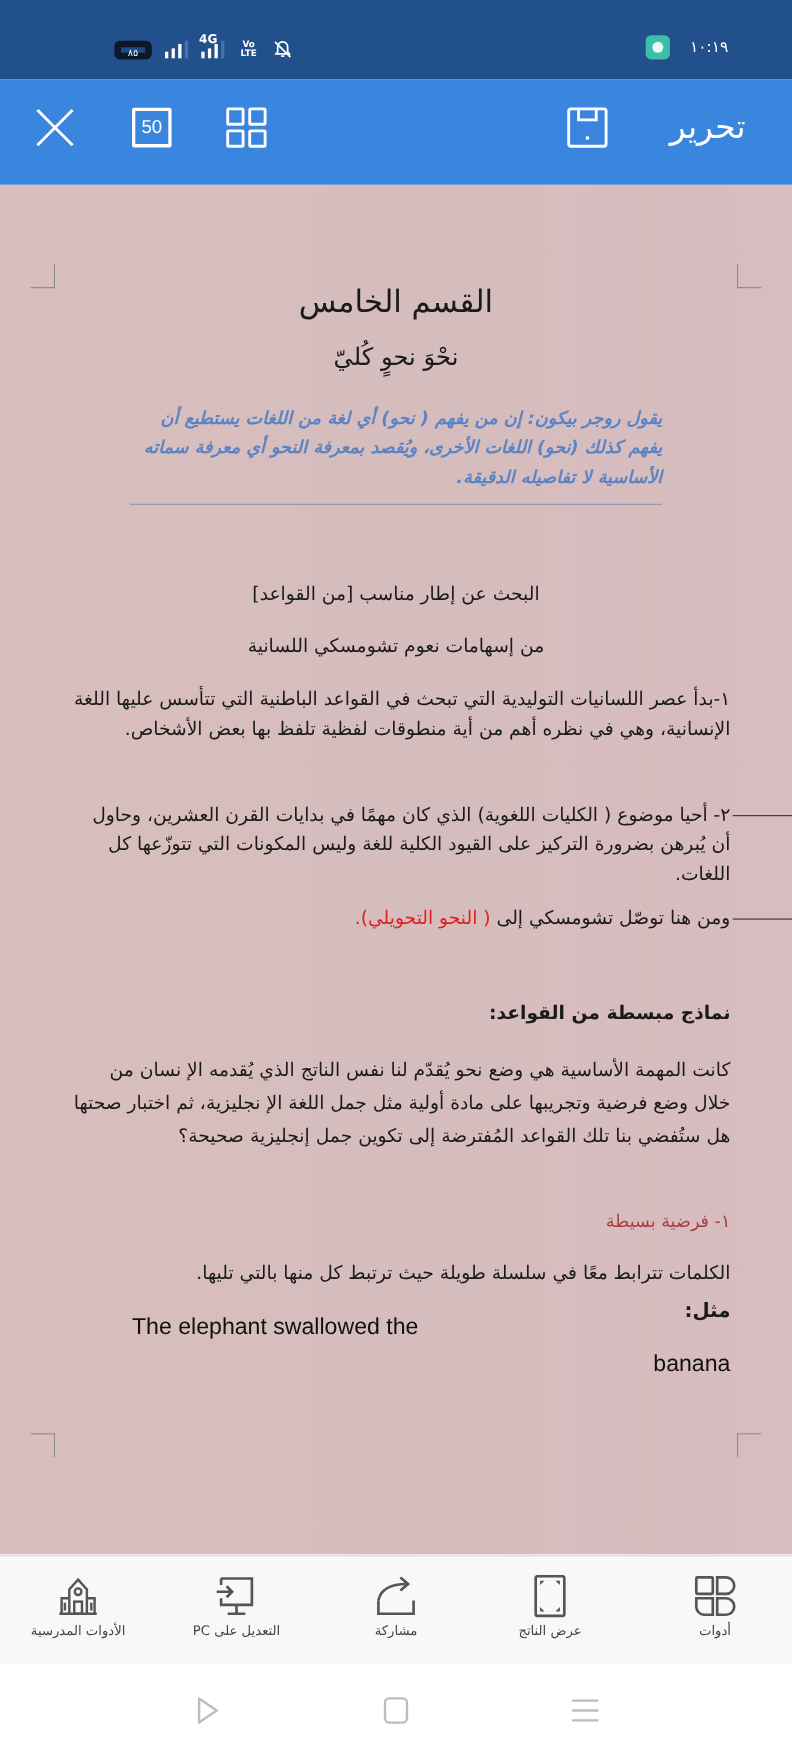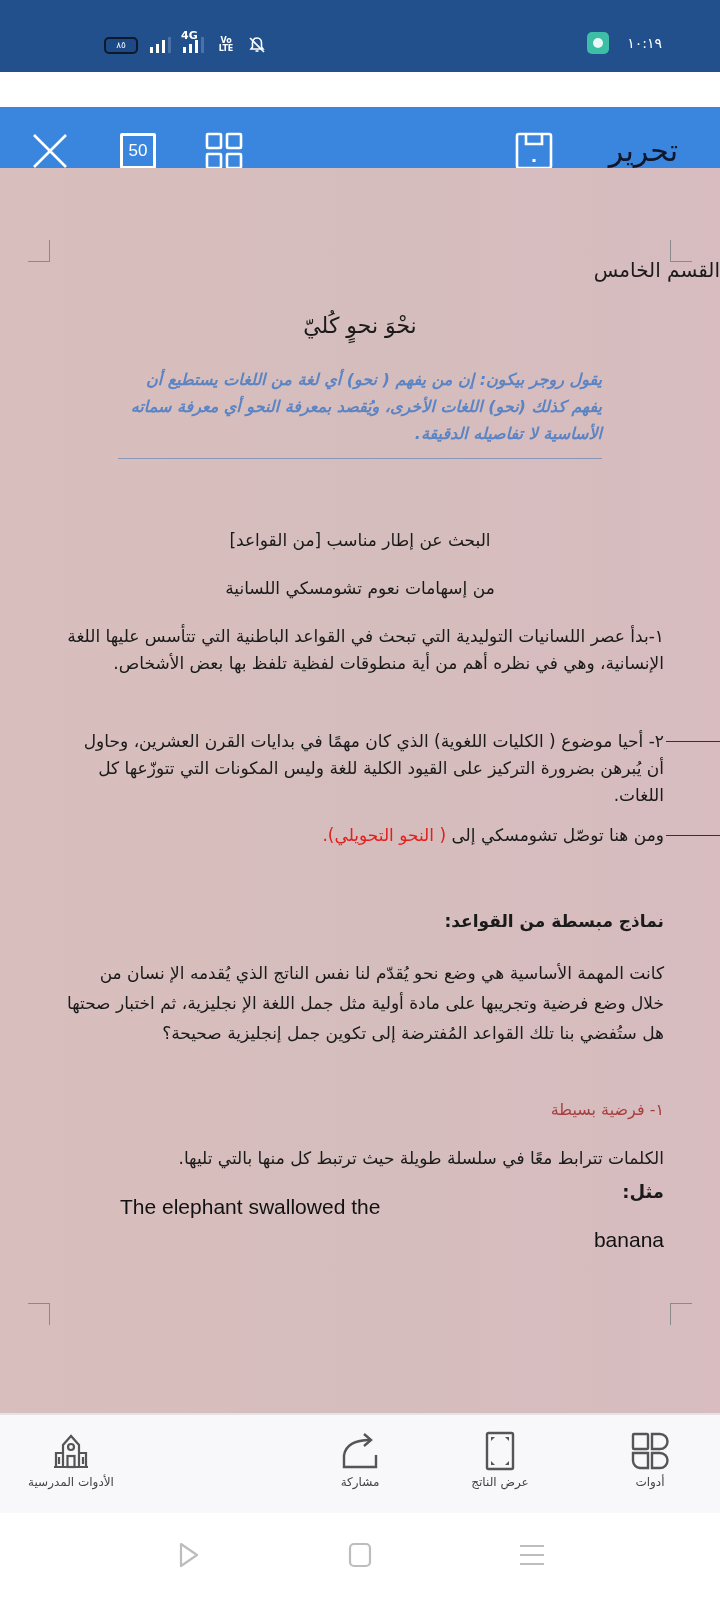--- a/index.html
+++ b/index.html
@@ -2,48 +2,48 @@
 <html><head>
 <meta charset="utf-8">
 <style>
   * { box-sizing: border-box; margin: 0; padding: 0; }
   html, body { width: 720px; height: 1600px; overflow: hidden; background: #fff; }
   body { position: relative; font-family: "DejaVu Sans", sans-serif; }
 
   
   .status-bar { position: absolute; left: 0; top: 0; width: 720px; height: 72px; background: #22508c; color: #fff; }
   .status-left { position: absolute; left: 104px; top: 34px; display: flex; align-items: center; gap: 12px; height: 22px; }
-  .battery { width: 34px; height: 17px; border: 2px solid #0f172a; border-radius: 5px; font-size: 9px; line-height: 13px; text-align: center; color: #fff; background: #1c4a86; }
+  .battery { width: 34px; height: 17px; border: 6px solid #0f172a; border-radius: 5px; font-size: 9px; line-height: 13px; text-align: center; color: #fff; background: #1c4a86; }
   .signal { display: flex; align-items: flex-end; gap: 3px; height: 16px; }
   .signal span { width: 3px; background: #fff; display: block; }
   .signal span.dim { background: #4a72a8; }
   .net4g { font-size: 11px; font-weight: bold; line-height: 9px; position: relative; }
   .volte { font-size: 8px; font-weight: bold; line-height: 8px; text-align: center; }
   .status-right { position: absolute; right: 58px; top: 32px; display: flex; align-items: center; gap: 18px; }
   .app-badge { width: 22px; height: 22px; border-radius: 5px; background: #3cbfa6; position: relative; }
   .app-badge::after { content: ""; position: absolute; left: 6px; top: 6px; width: 10px; height: 10px; border-radius: 50%; background: #e8f8f4; }
   .clock { font-size: 14px; color: #fff; direction: rtl; }
 
   
-  .toolbar { position: absolute; left: 0; top: 72px; width: 720px; height: 96px; background: #3a86df; margin-top: 35px; }
+  .toolbar { position: absolute; left: 0; top: 72px; width: 720px; height: 96px; background: #3a86df; }
   .tb-btn { position: absolute; top: 24px; width: 40px; height: 40px; display: flex; align-items: center; justify-content: center; cursor: pointer; }
   .zoom-box { width: 36px; height: 36px; border: 3px solid #fff; border-radius: 2px; color: #fff; font-size: 17px; font-family: "Liberation Sans", sans-serif; display: flex; align-items: center; justify-content: center; }
-  .edit-label { position: absolute; right: 42px; top: 26px; color: #0f172a; font-size: 30px; direction: rtl; cursor: pointer; }
+  .edit-label { position: absolute; right: 42px; top: 26px; color: #ffffff; font-size: 30px; direction: rtl; cursor: pointer; }
 
   
   .doc { position: absolute; left: 0; top: 168px; width: 720px; height: 1245px; background: linear-gradient(90deg, #d8bfbd 0%, #d6bdbd 60%, #d8bcc0 100%); overflow: hidden; }
   .corner { position: absolute; width: 22px; height: 22px; border-color: #8a8a8a; border-style: solid; border-width: 0; }
   .corner.tl { left: 28px; top: 72px; border-right-width: 1px; border-bottom-width: 1px; }
   .corner.tr { left: 670px; top: 72px; border-left-width: 1px; border-bottom-width: 1px; }
   .corner.bl { left: 28px; top: 1135px; border-right-width: 1px; border-top-width: 1px; }
   .corner.br { left: 670px; top: 1135px; border-left-width: 1px; border-top-width: 1px; }
 
   .ar { direction: rtl; font-family: "DejaVu Sans", sans-serif; color: #1a1a1a; position: absolute; }
   .t-center { text-align: center; left: 0; width: 720px; }
-  .title1 { top: 90px; font-size: 20px; text-align: right; }
+  .title1 { top: 90px; font-size: 28px; }
   .title2 { top: 145px; font-size: 22px; }
   .quote { right: 118px; width: 480px; top: 198px; font-size: 16px; line-height: 27px; color: #5b84c4; font-style: italic; font-weight: bold; }
   .quote-rule { position: absolute; left: 118px; width: 484px; top: 290px; height: 1px; background: #8b97b8; }
   .h-search { top: 362px; font-size: 17px; }
   .h-chomsky { top: 410px; font-size: 17px; }
   .para { right: 56px; width: 600px; font-size: 17px; line-height: 27px; }
   .p1 { top: 455px; }
   .p2 { top: 560px; }
   .p3 { top: 654px; }
   .red { color: #e0201c; }
@@ -194,20 +194,33 @@
       <svg width="40" height="40" viewBox="0 0 40 40">
           <g fill="none" stroke="#555" stroke-width="2.4">
             <path d="M4 24 L4 36 L36 36 L36 24"></path>
             <path d="M4 24 C6 14 14 9 30 9"></path>
             <path d="M24 3 L31 9 L24 15"></path>
           </g>
         </svg>
     </div>
     <div class="bb-label">مشاركة</div>
   </div>
+  <div class="bb-item" style="left:145px; width:140px;">
+    <div class="bb-icon">
+      <svg width="40" height="40" viewBox="0 0 40 40">
+          <g fill="none" stroke="#555" stroke-width="2.4">
+            <path d="M6 4 L34 4 L34 28 L6 28 L6 22"></path>
+            <path d="M6 10 L6 4"></path>
+            <path d="M2 16 L16 16 M11 11 L16 16 L11 21"></path>
+            <path d="M20 28 L20 35 M12 36 L28 36"></path>
+          </g>
+        </svg>
+    </div>
+    <div class="bb-label">التعديل على PC</div>
+  </div>
   <div class="bb-item" style="left:0px; width:142px;">
     <div class="bb-icon">
       <svg width="40" height="40" viewBox="0 0 40 40">
           <g fill="none" stroke="#555" stroke-width="2.2">
             <path d="M12 36 L12 14 L20 5 L28 14 L28 36"></path>
             <path d="M12 22 L5 22 L5 36 M28 22 L35 22 L35 36"></path>
             <path d="M3 36 L37 36"></path>
             <circle cx="20" cy="16" r="3"></circle>
             <rect x="16.5" y="25" width="7" height="11"></rect>
             <path d="M8 26 L8 33 M32 26 L32 33"></path>

